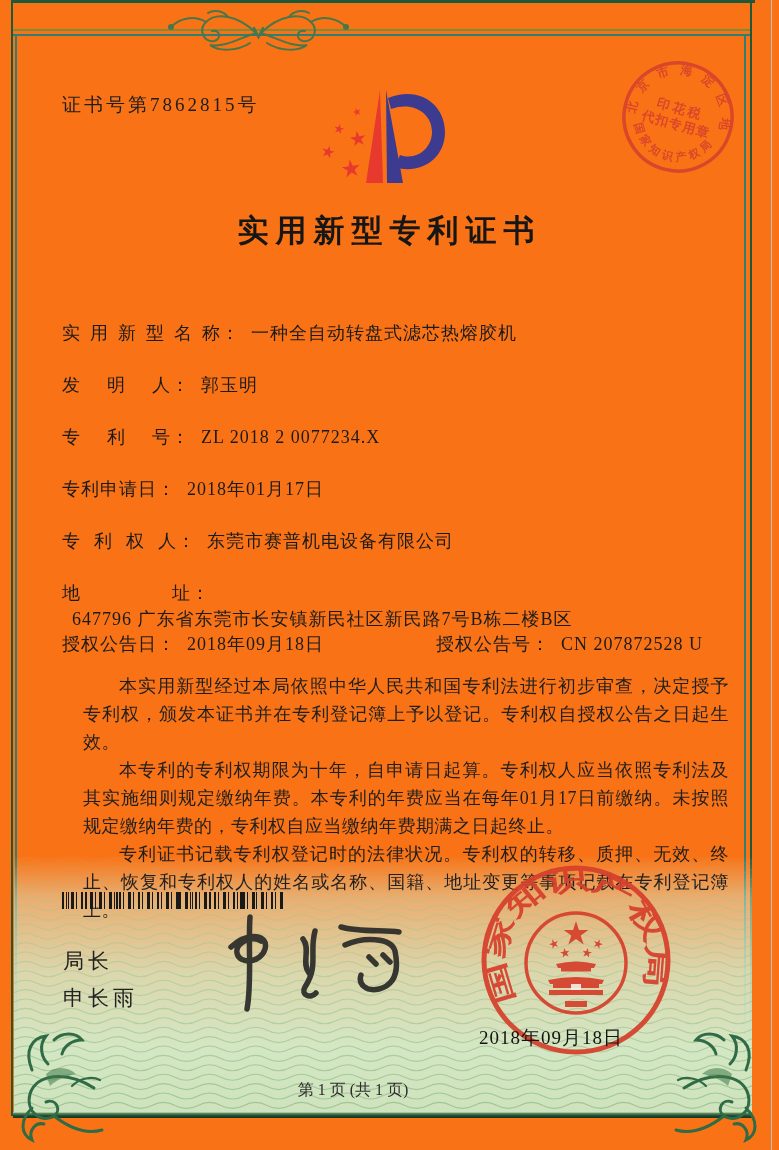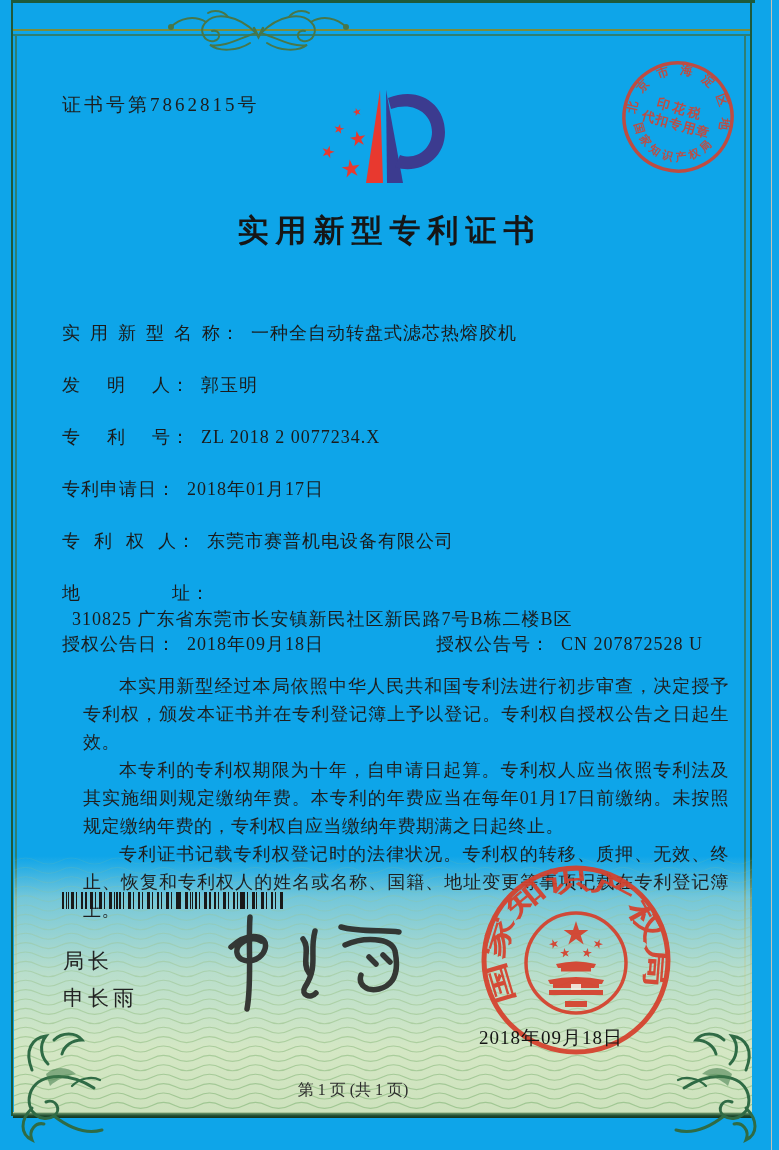--- a/index.html
+++ b/index.html
@@ -1,18 +1,18 @@
 <!DOCTYPE html>
 <html><head>
 <meta charset="utf-8">
 <style>
   html,body{margin:0;padding:0;background:#e9e6dc;}
   .page{
     position:relative; width:779px; height:1150px;
-    background:#0ea5e9; overflow:hidden;
+    background:#f97316; overflow:hidden;
     font-family:"Liberation Serif","DejaVu Serif",serif;
     color:#222;
   }
   
   .ln{position:absolute;}
   .ln-top-outer{left:11px; right:24px; top:0; height:3px; background:#1e5a3a;}
   .ln-left-outer{left:11px; top:0; width:2px; height:1116px; background:#1e5a3a;}
   .ln-right-outer{left:750px; top:0; width:2px; height:1116px; background:#1e5a3a;}
   .ln-top-olive{left:13px; right:29px; top:29px; height:2px; background:#7d8c3a;}
   .ln-top-teal{left:13px; right:29px; top:34px; height:2px; background:#2e7f74;}
@@ -175,21 +175,21 @@
     <div class="frow">
       <span class="flabel ls-b">专利号</span><span class="colon">：</span><span class="fvalue">ZL 2018 2 0077234.X</span>
     </div>
     <div class="frow">
       <span class="flabel ls-c">专利申请日</span><span class="colon">：</span><span class="fvalue">2018年01月17日</span>
     </div>
     <div class="frow">
       <span class="flabel ls-d">专利权人</span><span class="colon">：</span><span class="fvalue">东莞市赛普机电设备有限公司</span>
     </div>
     <div class="frow addr">
-      <span class="flabel ls-e">地址</span><span class="colon">：</span><span class="fvalue">310825 广东省东莞市长安镇新民社区新民路7号B栋二楼B区</span>
+      <span class="flabel ls-e">地址</span><span class="colon">：</span><span class="fvalue">647796 广东省东莞市长安镇新民社区新民路7号B栋二楼B区</span>
     </div>
     <div class="grantrow">
       <span>
         <span class="flabel ls-c">授权公告日</span><span class="colon">：</span><span class="fvalue">2018年09月18日</span>
       </span>
       <span class="grant-no">
         <span class="flabel ls-c">授权公告号</span><span class="colon">：</span><span class="fvalue">CN 207872528 U</span>
       </span>
     </div>
   </div>

